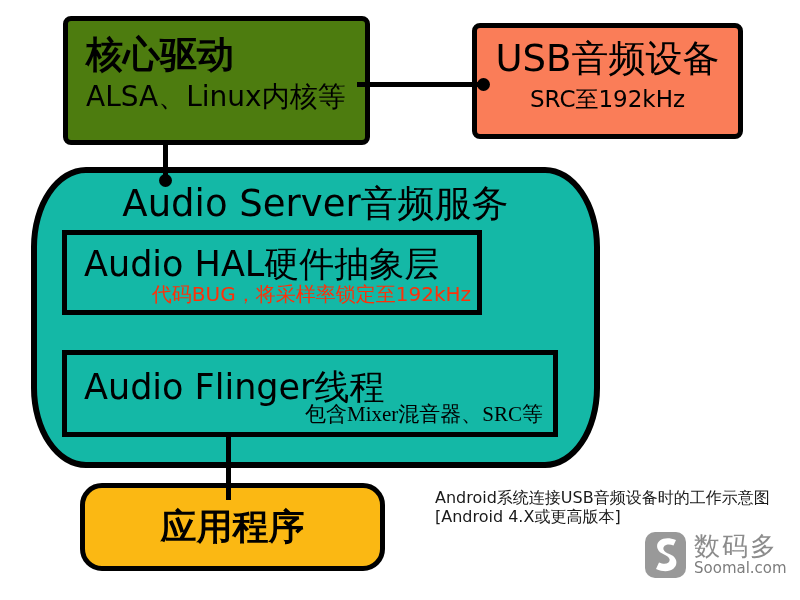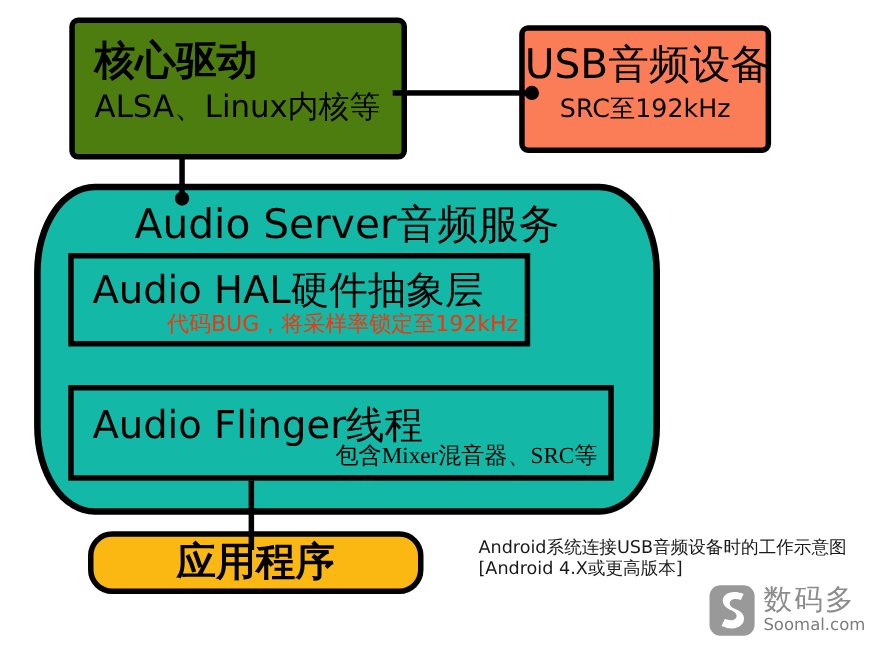--- a/index.html
+++ b/index.html
@@ -20,21 +20,21 @@
   
   .node-core {
     left: 63px; top: 16px; width: 307px; height: 129px;
     border-radius: 8px;
     padding: 10px 0 0 18px;
   }
   .node-core .title { font-size: 37px; font-weight: bold; line-height: 48px; white-space: nowrap; }
   .node-core .subtitle { font-size: 28px; line-height: 36px; white-space: nowrap; }
   
   .node-usb {
-    left: 472px; top: 23px; width: 229px; height: 116px;
+    left: 472px; top: 23px; width: 271px; height: 116px;
     border-radius: 8px;
     padding-top: 7px;
     text-align: center;
   }
   .node-usb .title { font-size: 37px; line-height: 48px; white-space: nowrap; }
   .node-usb .subtitle { font-size: 23px; line-height: 32px; white-space: nowrap; text-align: center; }
   
   .node-server {
     left: 31px; top: 167px; width: 569px; height: 301px;
     border: 6px solid #000000;
@@ -58,21 +58,21 @@
     background: transparent;
     padding: 11px 0 0 17px;
   }
   .node-flinger .title { font-size: 35px; line-height: 42px; white-space: nowrap; }
   .node-flinger .note {
     position: absolute; right: 10px; bottom: 4px;
     font-size: 21px; color: #000000; white-space: nowrap; font-family: Liberation Serif, serif;
   }
   
   .node-app {
-    left: 80px; top: 483px; width: 305px; height: 57px;
+    left: 80px; top: 483px; width: 305px; height: 88px;
     border-radius: 22px;
     display: flex; align-items: center; justify-content: center;
   }
   .node-app .title { font-size: 36px; font-weight: bold; white-space: nowrap; }
   
   .connector { position: absolute; background: #000000; }
   .conn-h { left: 357px; top: 82px; width: 126px; height: 5px; }
   .conn-v1 { left: 163px; top: 140px; width: 5px; height: 40px; }
   .conn-v2 { left: 226px; top: 437px; width: 5px; height: 63px; }
   .conn-dot { position: absolute; width: 13px; height: 13px; border-radius: 50%; background: #000000; }

